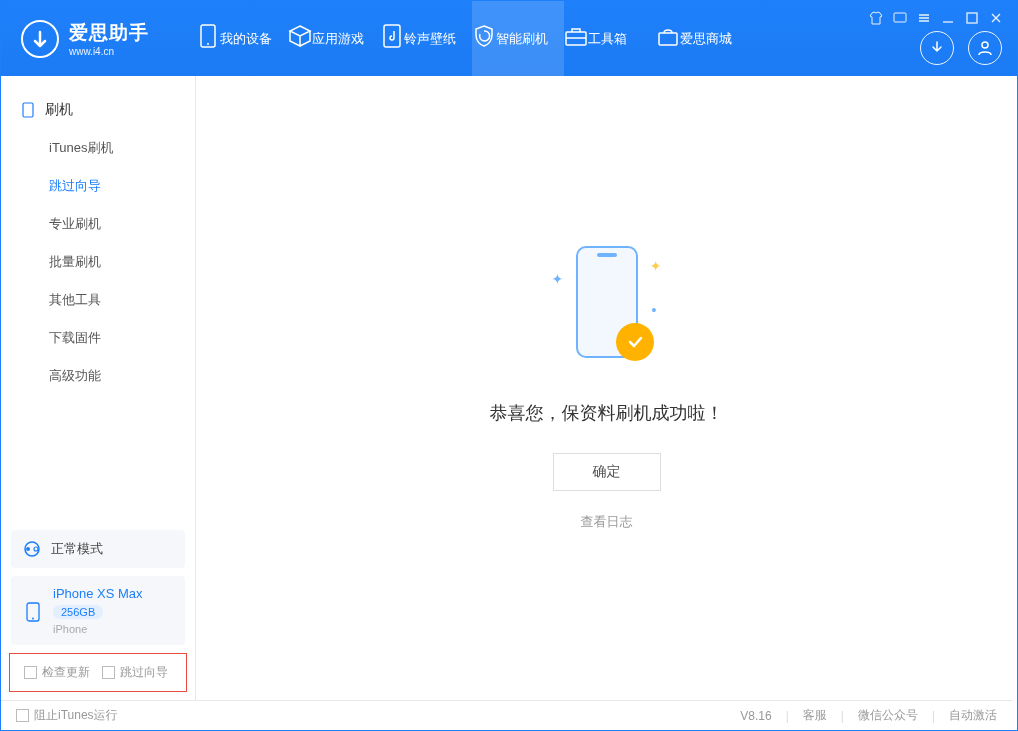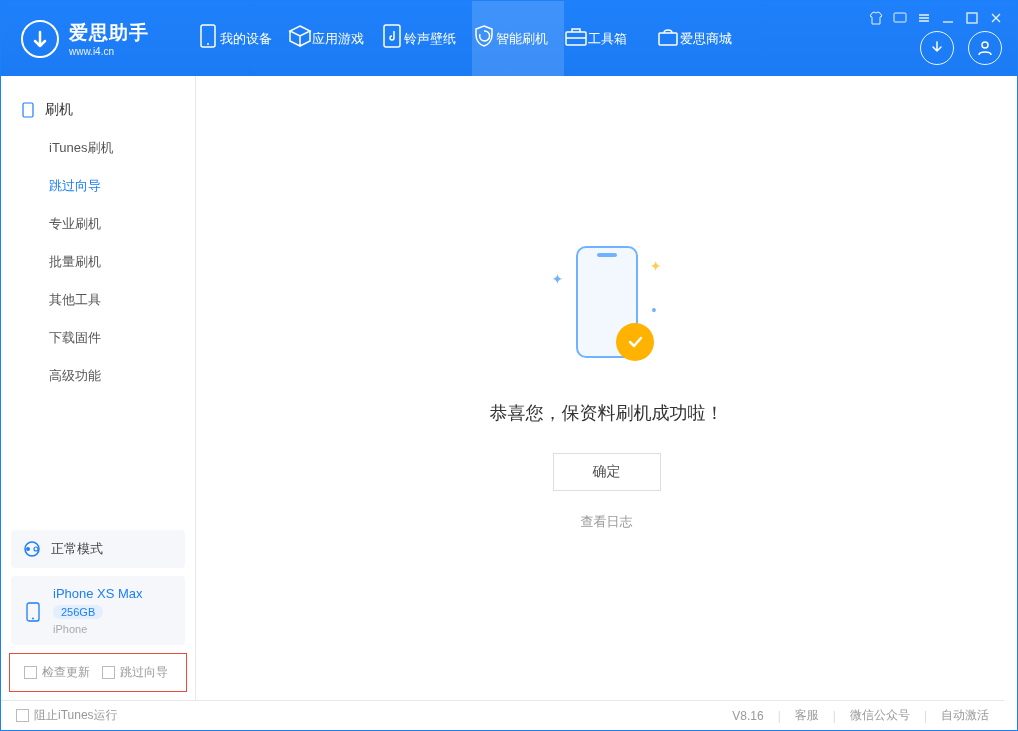--- a/index.html
+++ b/index.html
@@ -39,21 +39,21 @@
 .main-panel { flex: 1; display: flex; align-items: center; justify-content: center; flex-direction: column; }
 .success-illustration { position: relative; width: 110px; height: 120px; margin-bottom: 35px; }
 .phone-outline { position: absolute; left: 24px; top: 0; width: 62px; height: 112px; border: 2.5px solid #6fb3ff; border-radius: 10px; background: #f3f8ff; }
 .phone-outline::before { content:""; position:absolute; top:5px; left:50%; transform:translateX(-50%); width:20px; height:4px; background:#6fb3ff; border-radius:3px; }
 .check-badge { position: absolute; right: 8px; bottom: 5px; width: 38px; height: 38px; background: #ffb300; border-radius: 50%; display: flex; align-items: center; justify-content: center; }
 .sparkle { position:absolute; color:#6fb3ff; font-size:14px; }
 .sparkle.s1{left:0;top:25px;} .sparkle.s2{right:0;top:12px;color:#ffcc4d;} .sparkle.s3{right:5px;bottom:48px;}
 .success-text { font-size: 18px; color: #333; margin-bottom: 28px; }
 .ok-button { width: 108px; height: 38px; border: 1px solid #ddd; background: #fff; font-size: 14px; color: #555; cursor: pointer; margin-bottom: 22px; }
 .view-log { font-size: 13px; color: #999; cursor: pointer; }
-.footer { position: absolute; bottom: 0; left: 0; right: 13px; height: 30px; border-top: 1px solid #e8e8e8; display: flex; align-items: center; padding: 0 15px; font-size: 12px; color: #999; background: #fff; }
+.footer { position: absolute; bottom: 0; left: 0; right: 5px; height: 30px; border-top: 1px solid #e8e8e8; display: flex; align-items: center; padding: 0 15px; font-size: 12px; color: #999; background: #fff; }
 .footer-cb { display: flex; align-items: center; }
 .footer-right { margin-left: auto; display: flex; align-items: center; gap: 14px; }
 .footer-sep { color: #ddd; }
 .footer-link { cursor: pointer; }
 svg { display: block; }
 </style>
 </head>
 <body>
 
 <div class="header">

